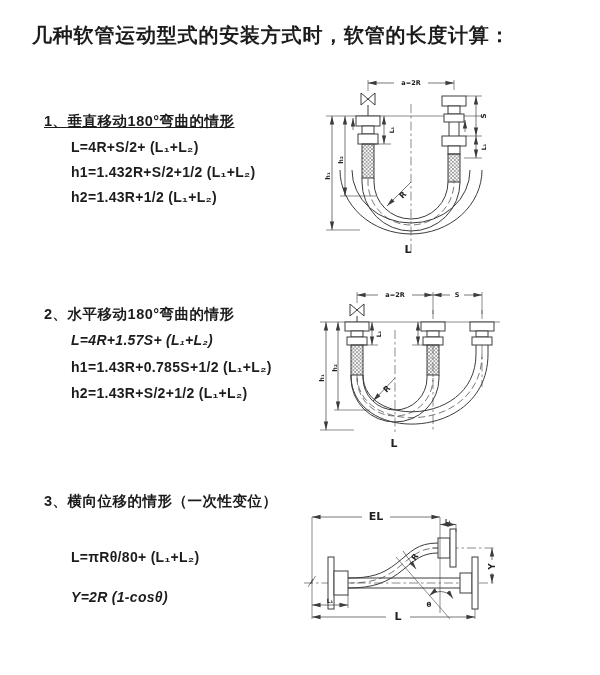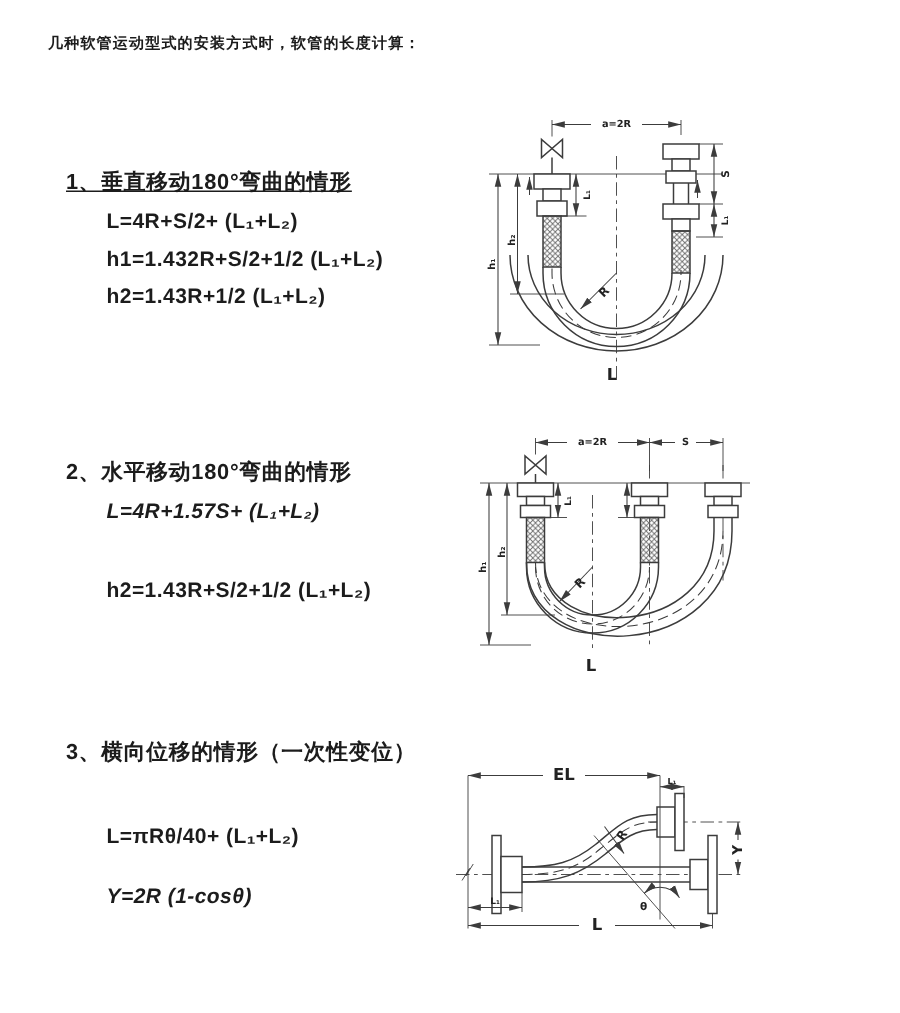--- a/index.html
+++ b/index.html
@@ -1,19 +1,19 @@
 <!DOCTYPE html>
 <html><head>
 <meta charset="utf-8">
 <style>
   html,body{margin:0;padding:0;background:#ffffff;}
   .canvas{position:relative;width:600px;height:675px;background:#ffffff;overflow:hidden;
           font-family:"Liberation Sans","DejaVu Sans",sans-serif;}
   .txt{position:absolute;white-space:nowrap;color:#1c1c1c;font-weight:bold;}
-  .title{font-size:10px;letter-spacing:0.8px;text-align:right;}
+  .title{font-size:20px;letter-spacing:0.8px;text-align:right;}
   .heading{font-size:14.5px;letter-spacing:0.5px;}
   .formula{font-size:14px;letter-spacing:0.3px;}
   svg{position:absolute;overflow:visible;}
   .obj{stroke:#3c3c3c;stroke-width:1;fill:none;}
   .fillw{fill:#ffffff;stroke:#3c3c3c;stroke-width:1;}
   .hatchr{fill:url(#ht);stroke:#3c3c3c;stroke-width:1;}
   .dim{stroke:#3c3c3c;stroke-width:0.7;fill:none;}
   .ext{stroke:#3c3c3c;stroke-width:0.6;fill:none;}
   .cl{stroke:#3c3c3c;stroke-width:0.6;fill:none;stroke-dasharray:9 3 2.5 3;}
   .dash{stroke-dasharray:7 3.5;stroke-width:0.7;}
@@ -29,24 +29,25 @@
 
   <div class="txt title" style="left:32px;top:22px;">几种软管运动型式的安装方式时，软管的长度计算：</div>
 
   <div class="txt heading" style="left:44px;top:112px;text-decoration:underline;">1、垂直移动180°弯曲的情形</div>
   <div class="txt formula" style="left:71px;top:139px;">L=4R+S/2+ (L₁+L₂)</div>
   <div class="txt formula" style="left:71px;top:164px;text-align:right;">h1=1.432R+S/2+1/2 (L₁+L₂)</div>
   <div class="txt formula" style="left:71px;top:189px;">h2=1.43R+1/2 (L₁+L₂)</div>
 
   <div class="txt heading" style="left:44px;top:305px;">2、水平移动180°弯曲的情形</div>
   <div class="txt formula" style="left:71px;top:332px;font-style:italic;">L=4R+1.57S+ (L₁+L₂)</div>
+  <div class="txt formula" style="left:71px;top:359px;">h1=1.43R+0.785S+1/2 (L₁+L₂)</div>
   <div class="txt formula" style="left:71px;top:385px;">h2=1.43R+S/2+1/2 (L₁+L₂)</div>
 
   <div class="txt heading" style="left:44px;top:492px;">3、横向位移的情形（一次性变位）</div>
-  <div class="txt formula" style="left:71px;top:549px;">L=πRθ/40+ (L₁+L₂)</div>
+  <div class="txt formula" style="left:71px;top:549px;">L=πRθ/80+ (L₁+L₂)</div>
   <div class="txt formula" style="left:71px;top:589px;font-style:italic;">Y=2R (1-cosθ)</div>
 
   <svg style="left:318px;top:70px;" width="272" height="192" viewBox="0 0 272 192">
     <defs>
       <marker id="ar" viewBox="0 0 10 6" refX="9.5" refY="3" markerWidth="9" markerHeight="6" orient="auto-start-reverse" markerUnits="userSpaceOnUse">
         <path d="M0,0.6 L9.5,3 L0,5.4 Z" fill="#3c3c3c"></path>
       </marker>
       <pattern id="ht" width="3.6" height="3.6" patternUnits="userSpaceOnUse">
         <path d="M0,3.6 L3.6,0 M0,0 L3.6,3.6" stroke="#6b6b6b" stroke-width="0.6" fill="none"></path>
       </pattern>

